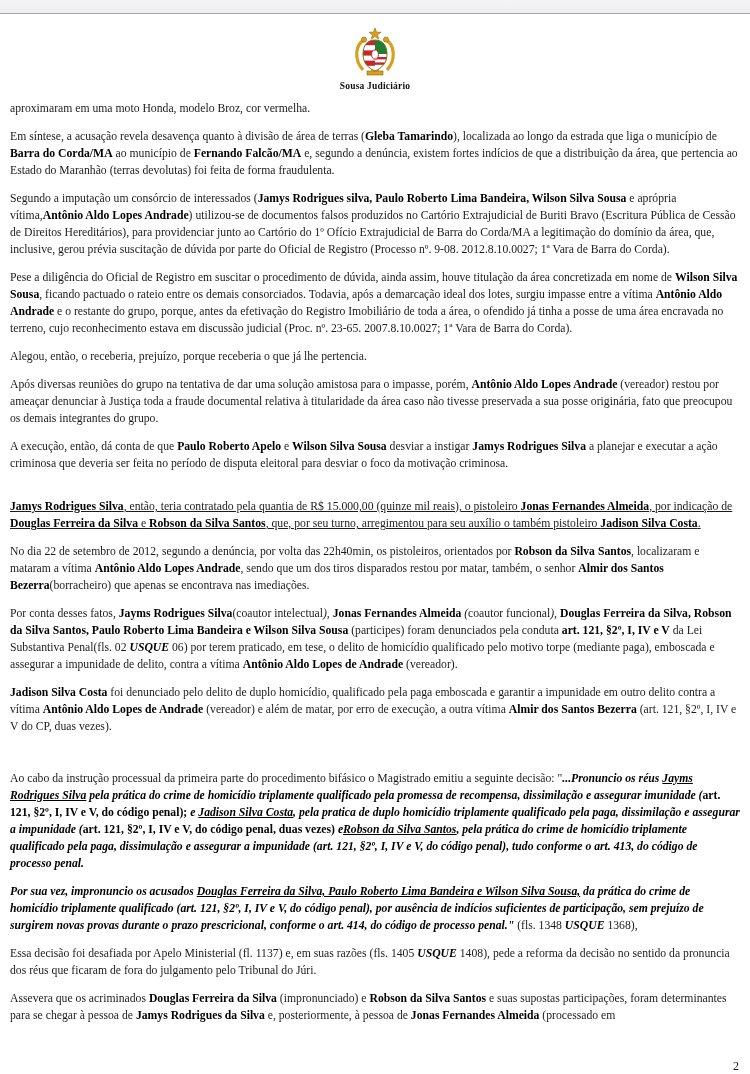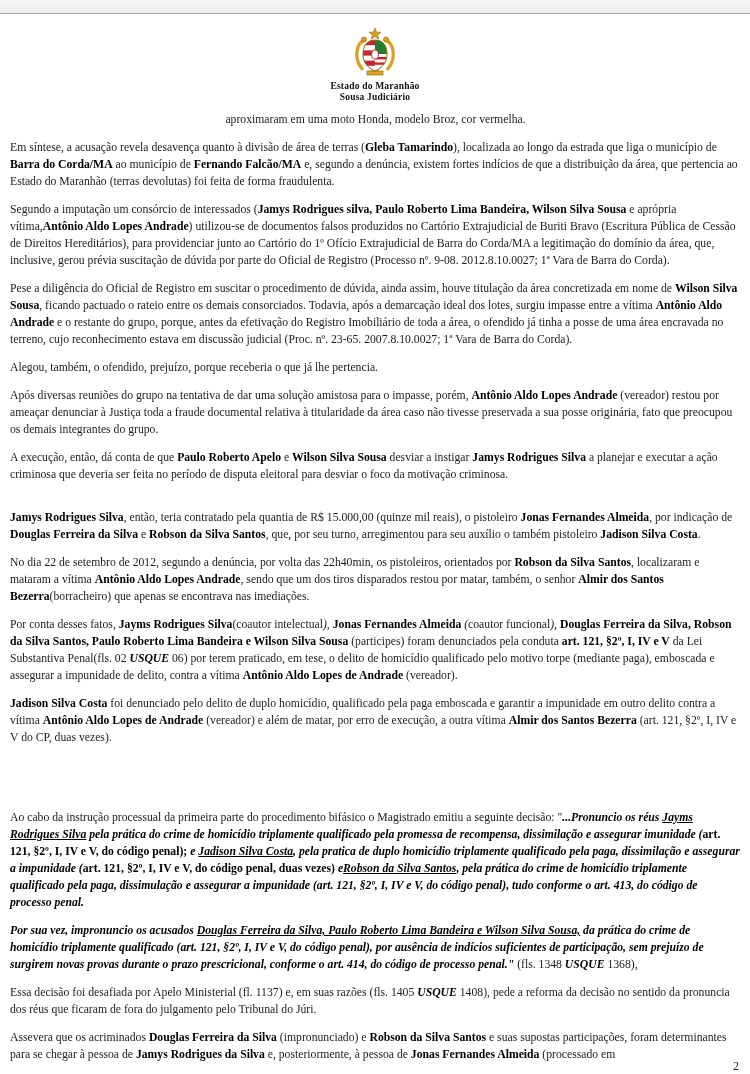--- a/index.html
+++ b/index.html
@@ -33,23 +33,23 @@
     letter-spacing: 0.2px;
   }
   .doc-body {
     padding: 8px 9px 0 10px;
     font-size: 11.7px;
     line-height: 17px;
     color: #1c1c1c;
     text-align: left;
   }
   .doc-body p.para { margin: 11px 0 0 0; }
-  .doc-body p.para:first-child { margin-top: 0; text-align: center; }
-  .doc-body p.gap-lg { margin-top: 26px; }
-  .doc-body p.gap-xl { margin-top: 63px; }
+  .doc-body p.para:first-child { margin-top: 0; }
+  .doc-body p.gap-lg { margin-top: 26px; text-decoration: underline; }
+  .doc-body p.gap-xl { margin-top: 35px; }
   .b { font-weight: bold; color: #000; }
   .i { font-style: italic; }
   .u { text-decoration: underline; }
   .page-number {
     position: absolute;
     right: 11px; bottom: 0px;
     font-size: 12px;
     color: #1c1c1c;
   }
 </style>
@@ -83,30 +83,29 @@
           <rect x="11" y="23.4" width="12" height="5.2" fill="#c1272d"></rect>
           <rect x="11" y="33.6" width="12" height="5.2" fill="#c1272d"></rect>
         </g>
         <rect x="23" y="13" width="12" height="14" fill="#1e7e34"></rect>
         <rect x="23" y="30" width="12" height="2.4" fill="#c1272d"></rect>
         <rect x="23" y="35.4" width="12" height="2.4" fill="#c1272d"></rect>
         <ellipse cx="23" cy="27.5" rx="3.4" ry="4.6" fill="#ffffff" stroke="#c1272d" stroke-width="1"></ellipse>
       </g>
       <path d="M23,13 C31,13 35,19 35,27 C35,36 30,41 23,44 C16,41 11,36 11,27 C11,19 15,13 23,13 Z" fill="none" stroke="#8a6a10" stroke-width="1"></path>
     </svg>
-    <div class="org-line">Estado do Maranhão</div>
     <div class="org-line">Sousa Judiciário</div>
   </div>
 
   <div class="doc-body">
       <p class="para"><span>aproximaram em uma moto Honda, modelo Broz, cor vermelha.</span></p>
       <p class="para"><span>Em síntese, a acusação revela desavença quanto à divisão de área de terras (</span><span class="b">Gleba Tamarindo</span><span>), localizada ao longo da estrada que liga o município de </span><span class="b">Barra do Corda/MA</span><span> ao município de </span><span class="b">Fernando Falcão/MA</span><span> e, segundo a denúncia, existem fortes indícios de que a distribuição da área, que pertencia ao Estado do Maranhão (terras devolutas) foi feita de forma fraudulenta.</span></p>
       <p class="para"><span>Segundo a imputação um consórcio de interessados (</span><span class="b">Jamys Rodrigues silva, Paulo Roberto Lima Bandeira, Wilson Silva Sousa</span><span> e aprópria vítima,</span><span class="b">Antônio Aldo Lopes Andrade</span><span>) utilizou-se de documentos falsos produzidos no Cartório Extrajudicial de Buriti Bravo (Escritura Pública de Cessão de Direitos Hereditários), para providenciar junto ao Cartório do 1º Ofício Extrajudicial de Barra do Corda/MA a legitimação do domínio da área, que, inclusive, gerou prévia suscitação de dúvida por parte do Oficial de Registro (Processo nº. 9-08. 2012.8.10.0027; 1ª Vara de Barra do Corda).</span></p>
       <p class="para"><span>Pese a diligência do Oficial de Registro em suscitar o procedimento de dúvida, ainda assim, houve titulação da área concretizada em nome de </span><span class="b">Wilson Silva Sousa</span><span>, ficando pactuado o rateio entre os demais consorciados. Todavia, após a demarcação ideal dos lotes, surgiu impasse entre a vítima </span><span class="b">Antônio Aldo Andrade</span><span> e o restante do grupo, porque, antes da efetivação do Registro Imobiliário de toda a área, o ofendido já tinha a posse de uma área encravada no terreno, cujo reconhecimento estava em discussão judicial (Proc. nº. 23-65. 2007.8.10.0027; 1ª Vara de Barra do Corda).</span></p>
-      <p class="para"><span>Alegou, também, o ofendido, prejuízo, porque receberia o que já lhe pertencia.</span></p>
+      <p class="para"><span>Alegou, então, o receberia, prejuízo, porque receberia o que já lhe pertencia.</span></p>
       <p class="para"><span>Após diversas reuniões do grupo na tentativa de dar uma solução amistosa para o impasse, porém, </span><span class="b">Antônio Aldo Lopes Andrade</span><span> (vereador) restou por ameaçar denunciar à Justiça toda a fraude documental relativa à titularidade da área caso não tivesse preservada a sua posse originária, fato que preocupou os demais integrantes do grupo.</span></p>
       <p class="para"><span>A execução, então, dá conta de que </span><span class="b">Paulo Roberto Apelo</span><span> e </span><span class="b">Wilson Silva Sousa</span><span> desviar a instigar </span><span class="b">Jamys Rodrigues Silva</span><span> a planejar e executar a ação criminosa que deveria ser feita no período de disputa eleitoral para desviar o foco da motivação criminosa.</span></p>
       <p class="para gap-lg"><span class="b">Jamys Rodrigues Silva</span><span>, então, teria contratado pela quantia de R$ 15.000,00 (quinze mil reais), o pistoleiro </span><span class="b">Jonas Fernandes Almeida</span><span>, por indicação de </span><span class="b">Douglas Ferreira da Silva</span><span> e </span><span class="b">Robson da Silva Santos</span><span>, que, por seu turno, arregimentou para seu auxílio o também pistoleiro </span><span class="b">Jadison Silva Costa</span><span>.</span></p>
       <p class="para"><span>No dia 22 de setembro de 2012, segundo a denúncia, por volta das 22h40min, os pistoleiros, orientados por </span><span class="b">Robson da Silva Santos</span><span>, localizaram e mataram a vítima </span><span class="b">Antônio Aldo Lopes Andrade</span><span>, sendo que um dos tiros disparados restou por matar, também, o senhor </span><span class="b">Almir dos Santos Bezerra</span><span>(borracheiro) que apenas se encontrava nas imediações.</span></p>
       <p class="para"><span>Por conta desses fatos, </span><span class="b">Jayms Rodrigues Silva</span><span>(coautor intelectual</span><span class="i">),</span><span> </span><span class="b">Jonas Fernandes Almeida</span><span> </span><span class="i">(</span><span>coautor funcional</span><span class="i">),</span><span> </span><span class="b">Douglas Ferreira da Silva, Robson da Silva Santos, Paulo Roberto Lima Bandeira e Wilson Silva Sousa</span><span> (participes) foram denunciados pela conduta </span><span class="b">art. 121, §2º, I, IV e V</span><span> da Lei Substantiva Penal(fls. 02 </span><span class="b i">USQUE</span><span> 06) por terem praticado, em tese, o delito de homicídio qualificado pelo motivo torpe (mediante paga), emboscada e assegurar a impunidade de delito, contra a vítima </span><span class="b">Antônio Aldo Lopes de Andrade</span><span> (vereador).</span></p>
       <p class="para"><span class="b">Jadison Silva Costa</span><span> foi denunciado pelo delito de duplo homicídio, qualificado pela paga emboscada e garantir a impunidade em outro delito contra a vítima </span><span class="b">Antônio Aldo Lopes de Andrade</span><span> (vereador) e além de matar, por erro de execução, a outra vítima </span><span class="b">Almir dos Santos Bezerra</span><span> (art. 121, §2º, I, IV e V do CP, duas vezes).</span></p>
       <p class="para gap-xl"><span>Ao cabo da instrução processual da primeira parte do procedimento bifásico o Magistrado emitiu a seguinte decisão: "</span><span class="b i">...Pronuncio os réus </span><span class="b i u">Jayms Rodrigues Silva</span><span class="b i"> pela prática do crime de homicídio triplamente qualificado pela promessa de recompensa, dissimilação e assegurar imunidade (</span><span class="b">art. 121, §2º, I, IV e V, do código penal);</span><span class="b i"> e </span><span class="b i u">Jadison Silva Costa</span><span class="b i">, pela pratica de duplo homicídio triplamente qualificado pela paga, dissimilação e assegurar a impunidade (</span><span class="b">art. 121, §2º, I, IV e V, do código penal, duas vezes)</span><span class="b i"> e</span><span class="b i u">Robson da Silva Santos</span><span class="b i">, pela prática do crime de homicídio triplamente qualificado pela paga, dissimulação e assegurar a impunidade (art. 121, §2º, I, IV e V, do código penal), tudo conforme o art. 413, do código de processo penal.</span></p>
       <p class="para"><span class="b i">Por sua vez, impronuncio os acusados </span><span class="b i u">Douglas Ferreira da Silva, Paulo Roberto Lima Bandeira e Wilson Silva Sousa,</span><span class="b i"> da prática do crime de homicídio triplamente qualificado (art. 121, §2º, I, IV e V, do código penal), por ausência de indícios suficientes de participação, sem prejuízo de surgirem novas provas durante o prazo prescricional, conforme o art. 414, do código de processo penal."</span><span> (fls. 1348 </span><span class="b i">USQUE</span><span> 1368),</span></p>
       <p class="para"><span>Essa decisão foi desafiada por Apelo Ministerial (fl. 1137) e, em suas razões (fls. 1405 </span><span class="b i">USQUE</span><span> 1408), pede a reforma da decisão no sentido da pronuncia dos réus que ficaram de fora do julgamento pelo Tribunal do Júri.</span></p>
       <p class="para"><span>Assevera que os acriminados </span><span class="b">Douglas Ferreira da Silva</span><span> (impronunciado) e </span><span class="b">Robson da Silva Santos</span><span> e suas supostas participações, foram determinantes para se chegar à pessoa de </span><span class="b">Jamys Rodrigues da Silva</span><span> e, posteriormente, à pessoa de </span><span class="b">Jonas Fernandes Almeida</span><span> (processado em</span></p>

